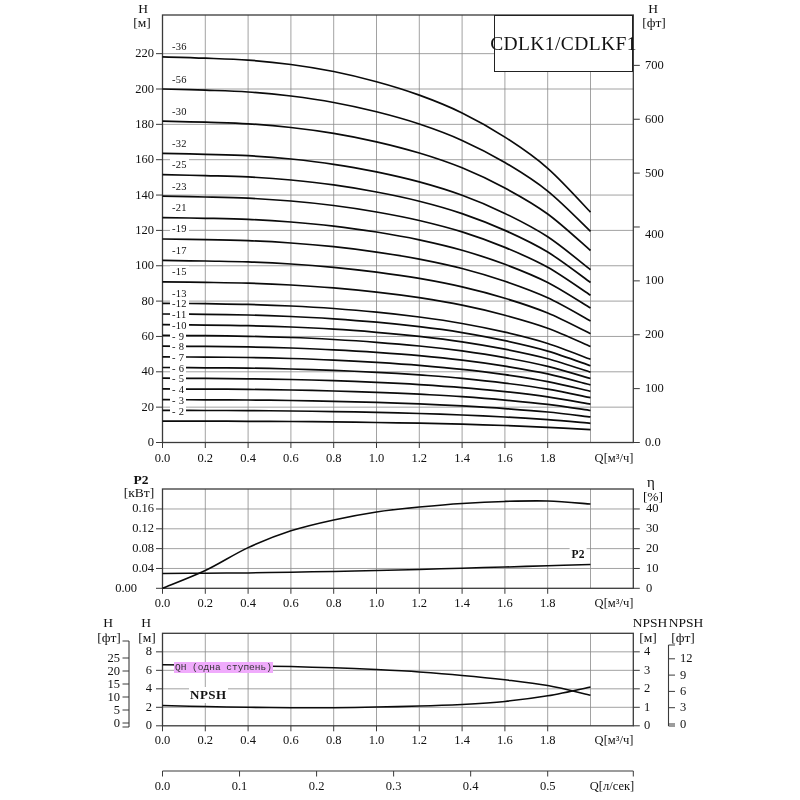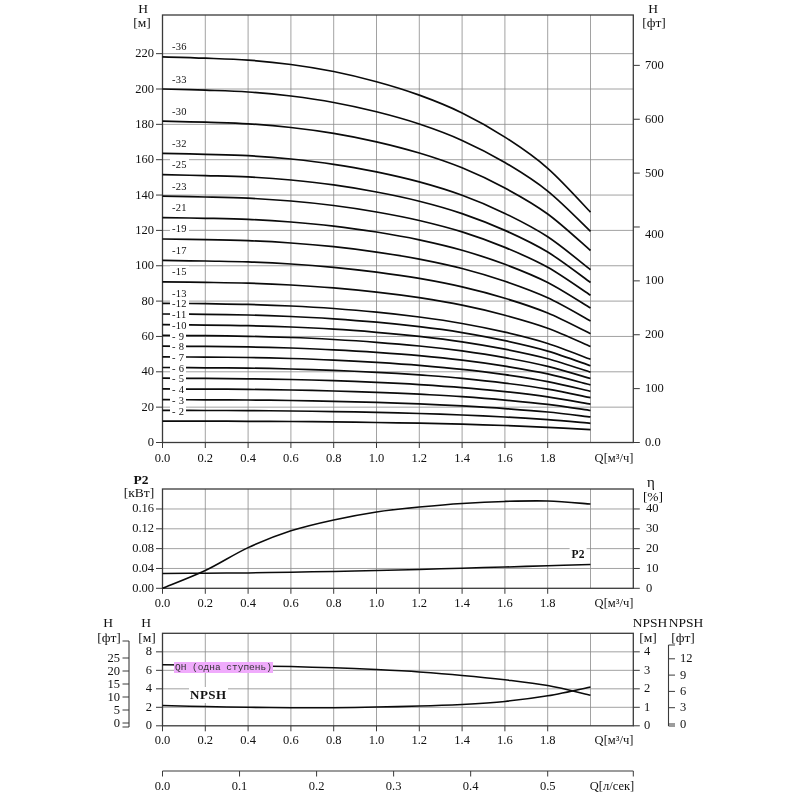--- a/index.html
+++ b/index.html
@@ -205,20 +205,23 @@
       <line x1="470.66" y1="771" x2="470.66" y2="776.5" class="tickline"></line>
       <line x1="547.7" y1="771" x2="547.7" y2="776.5" class="tickline"></line>
     </svg>
 
   <div class="lbl hdr" style="left:143px;top:2px;">H</div>
   <div class="lbl hdr" style="left:142px;top:16px;">[м]</div>
   <div class="lbl hdr" style="left:653px;top:2px;">H</div>
   <div class="lbl hdr" style="left:654px;top:16px;">[фт]</div>
   <div class="lbl tick c" style="left:614px;top:451px;">Q[м³/ч]</div>
 
+  <div class="title-box">
+    <span>CDLK1/CDLKF1</span>
+  </div>
 
   <div class="lbl hdr" style="left:141px;top:473px;font-weight:700;">P2</div>
   <div class="lbl hdr" style="left:139px;top:486px;">[кВт]</div>
   <div class="lbl hdr" style="left:651px;top:475px;font-size:15px;">η</div>
   <div class="lbl hdr" style="left:653px;top:490px;">[%]</div>
   <div class="lbl tick c" style="left:614px;top:596px;">Q[м³/ч]</div>
   <div class="lbl p2-lbl" style="left:578px;top:548px;">P2</div>
 
   <div class="lbl hdr" style="left:108px;top:616px;">H</div>
   <div class="lbl hdr" style="left:109px;top:631px;">[фт]</div>
@@ -259,42 +262,42 @@
       <div class="lbl tick c" style="left: 205.3px; top: 451px;">0.2</div>
       <div class="lbl tick c" style="left: 248.1px; top: 451px;">0.4</div>
       <div class="lbl tick c" style="left: 290.9px; top: 451px;">0.6</div>
       <div class="lbl tick c" style="left: 333.7px; top: 451px;">0.8</div>
       <div class="lbl tick c" style="left: 376.5px; top: 451px;">1.0</div>
       <div class="lbl tick c" style="left: 419.3px; top: 451px;">1.2</div>
       <div class="lbl tick c" style="left: 462.1px; top: 451px;">1.4</div>
       <div class="lbl tick c" style="left: 504.9px; top: 451px;">1.6</div>
       <div class="lbl tick c" style="left: 547.7px; top: 451px;">1.8</div>
       <div class="lbl stage" style="left: 170px; top: 41.4022px;">-36</div>
-      <div class="lbl stage" style="left: 170px; top: 73.5353px;">-33</div>
+      <div class="lbl stage" style="left: 170px; top: 73.5353px;">-56</div>
       <div class="lbl stage" style="left: 170px; top: 105.668px;">-30</div>
       <div class="lbl stage" style="left: 170px; top: 137.802px;">-32</div>
       <div class="lbl stage" style="left: 170px; top: 159.224px;">-25</div>
       <div class="lbl stage" style="left: 170px; top: 180.646px;">-23</div>
       <div class="lbl stage" style="left: 170px; top: 202.068px;">-21</div>
       <div class="lbl stage" style="left: 170px; top: 223.49px;">-19</div>
       <div class="lbl stage" style="left: 170px; top: 244.912px;">-17</div>
       <div class="lbl stage" style="left: 170px; top: 266.334px;">-15</div>
       <div class="lbl stage" style="left: 170px; top: 287.756px;">-13</div>
       <div class="lbl stage" style="left: 170px; top: 298.467px;">-12</div>
       <div class="lbl stage" style="left: 170px; top: 309.178px;">-11</div>
       <div class="lbl stage" style="left: 170px; top: 319.889px;">-10</div>
       <div class="lbl stage" style="left: 170px; top: 330.601px;">- 9</div>
       <div class="lbl stage" style="left: 170px; top: 341.312px;">- 8</div>
       <div class="lbl stage" style="left: 170px; top: 352.023px;">- 7</div>
       <div class="lbl stage" style="left: 170px; top: 362.734px;">- 6</div>
       <div class="lbl stage" style="left: 170px; top: 373.445px;">- 5</div>
       <div class="lbl stage" style="left: 170px; top: 384.156px;">- 4</div>
       <div class="lbl stage" style="left: 170px; top: 394.867px;">- 3</div>
       <div class="lbl stage" style="left: 170px; top: 405.578px;">- 2</div>
-      <div class="lbl tick r" style="left: 104px; top: 580.8px;">0.00</div>
+      <div class="lbl tick r" style="left: 87px; top: 580.8px;">0.00</div>
       <div class="lbl tick r" style="left: 104px; top: 560.968px;">0.04</div>
       <div class="lbl tick r" style="left: 104px; top: 541.136px;">0.08</div>
       <div class="lbl tick r" style="left: 104px; top: 521.304px;">0.12</div>
       <div class="lbl tick r" style="left: 104px; top: 501.472px;">0.16</div>
       <div class="lbl tick " style="left: 646px; top: 580.8px;">0</div>
       <div class="lbl tick " style="left: 646px; top: 560.968px;">10</div>
       <div class="lbl tick " style="left: 646px; top: 541.136px;">20</div>
       <div class="lbl tick " style="left: 646px; top: 521.304px;">30</div>
       <div class="lbl tick " style="left: 646px; top: 501.472px;">40</div>
       <div class="lbl tick c" style="left: 162.5px; top: 596px;">0.0</div>

